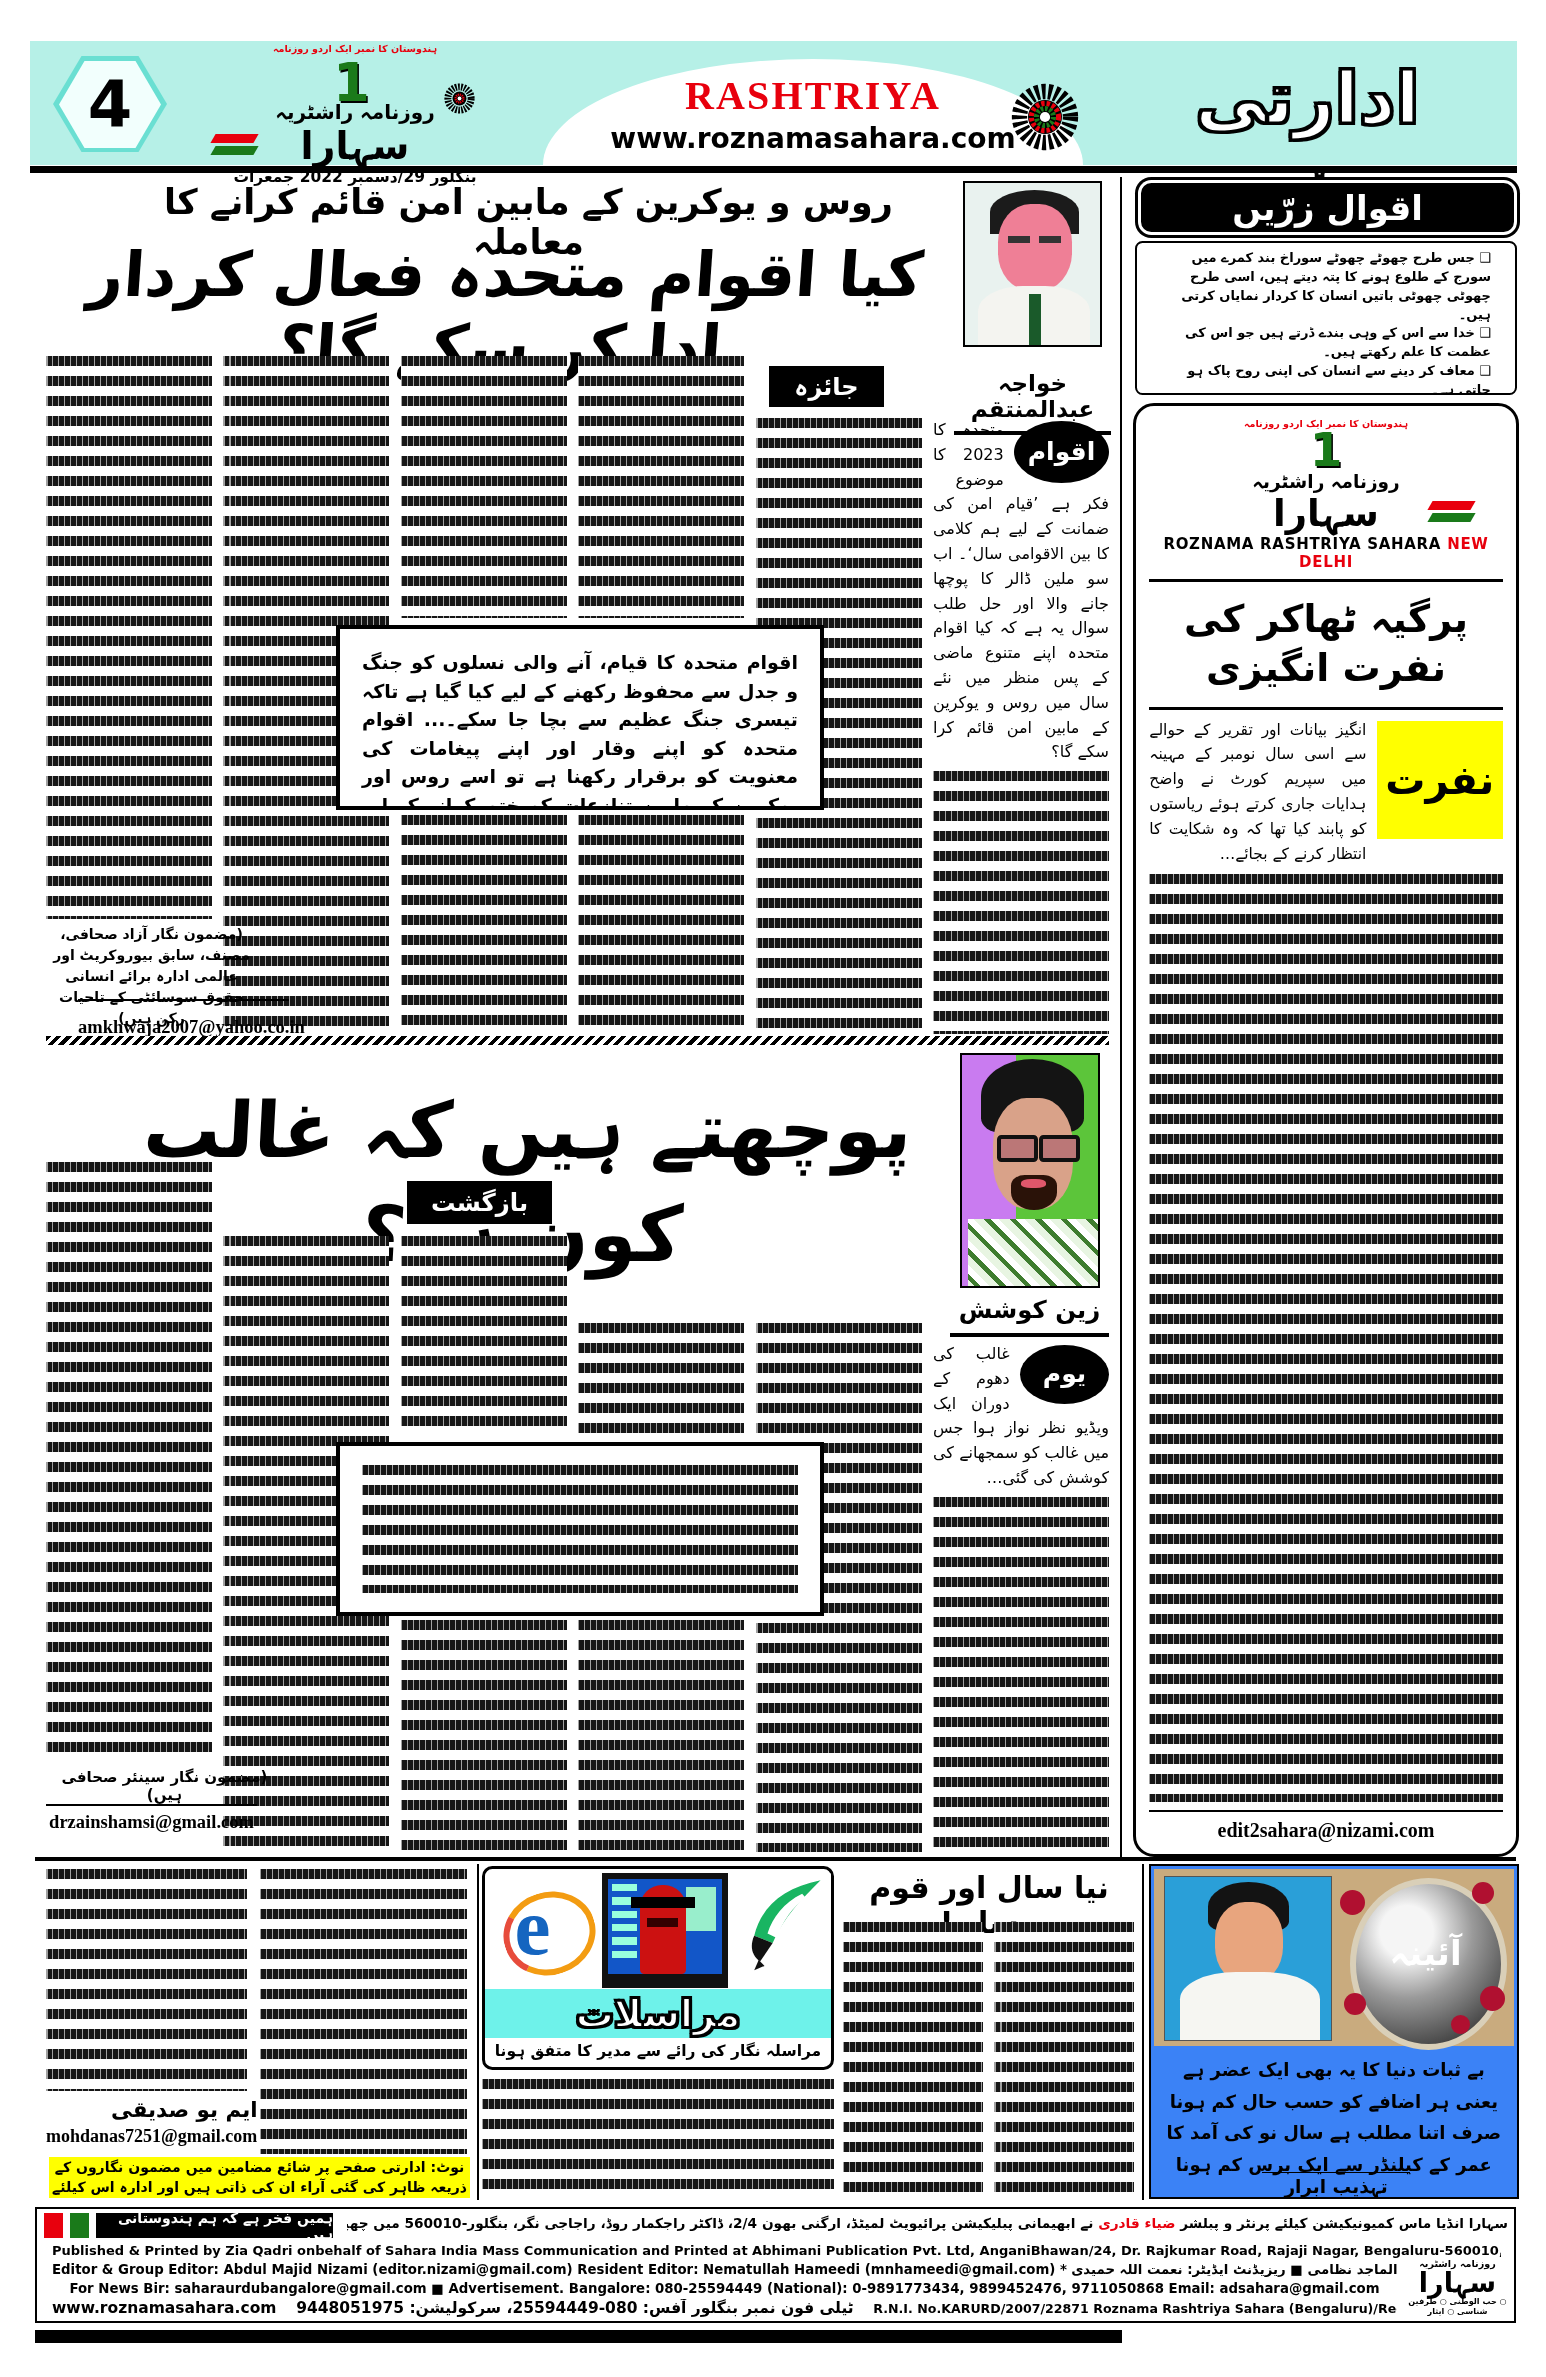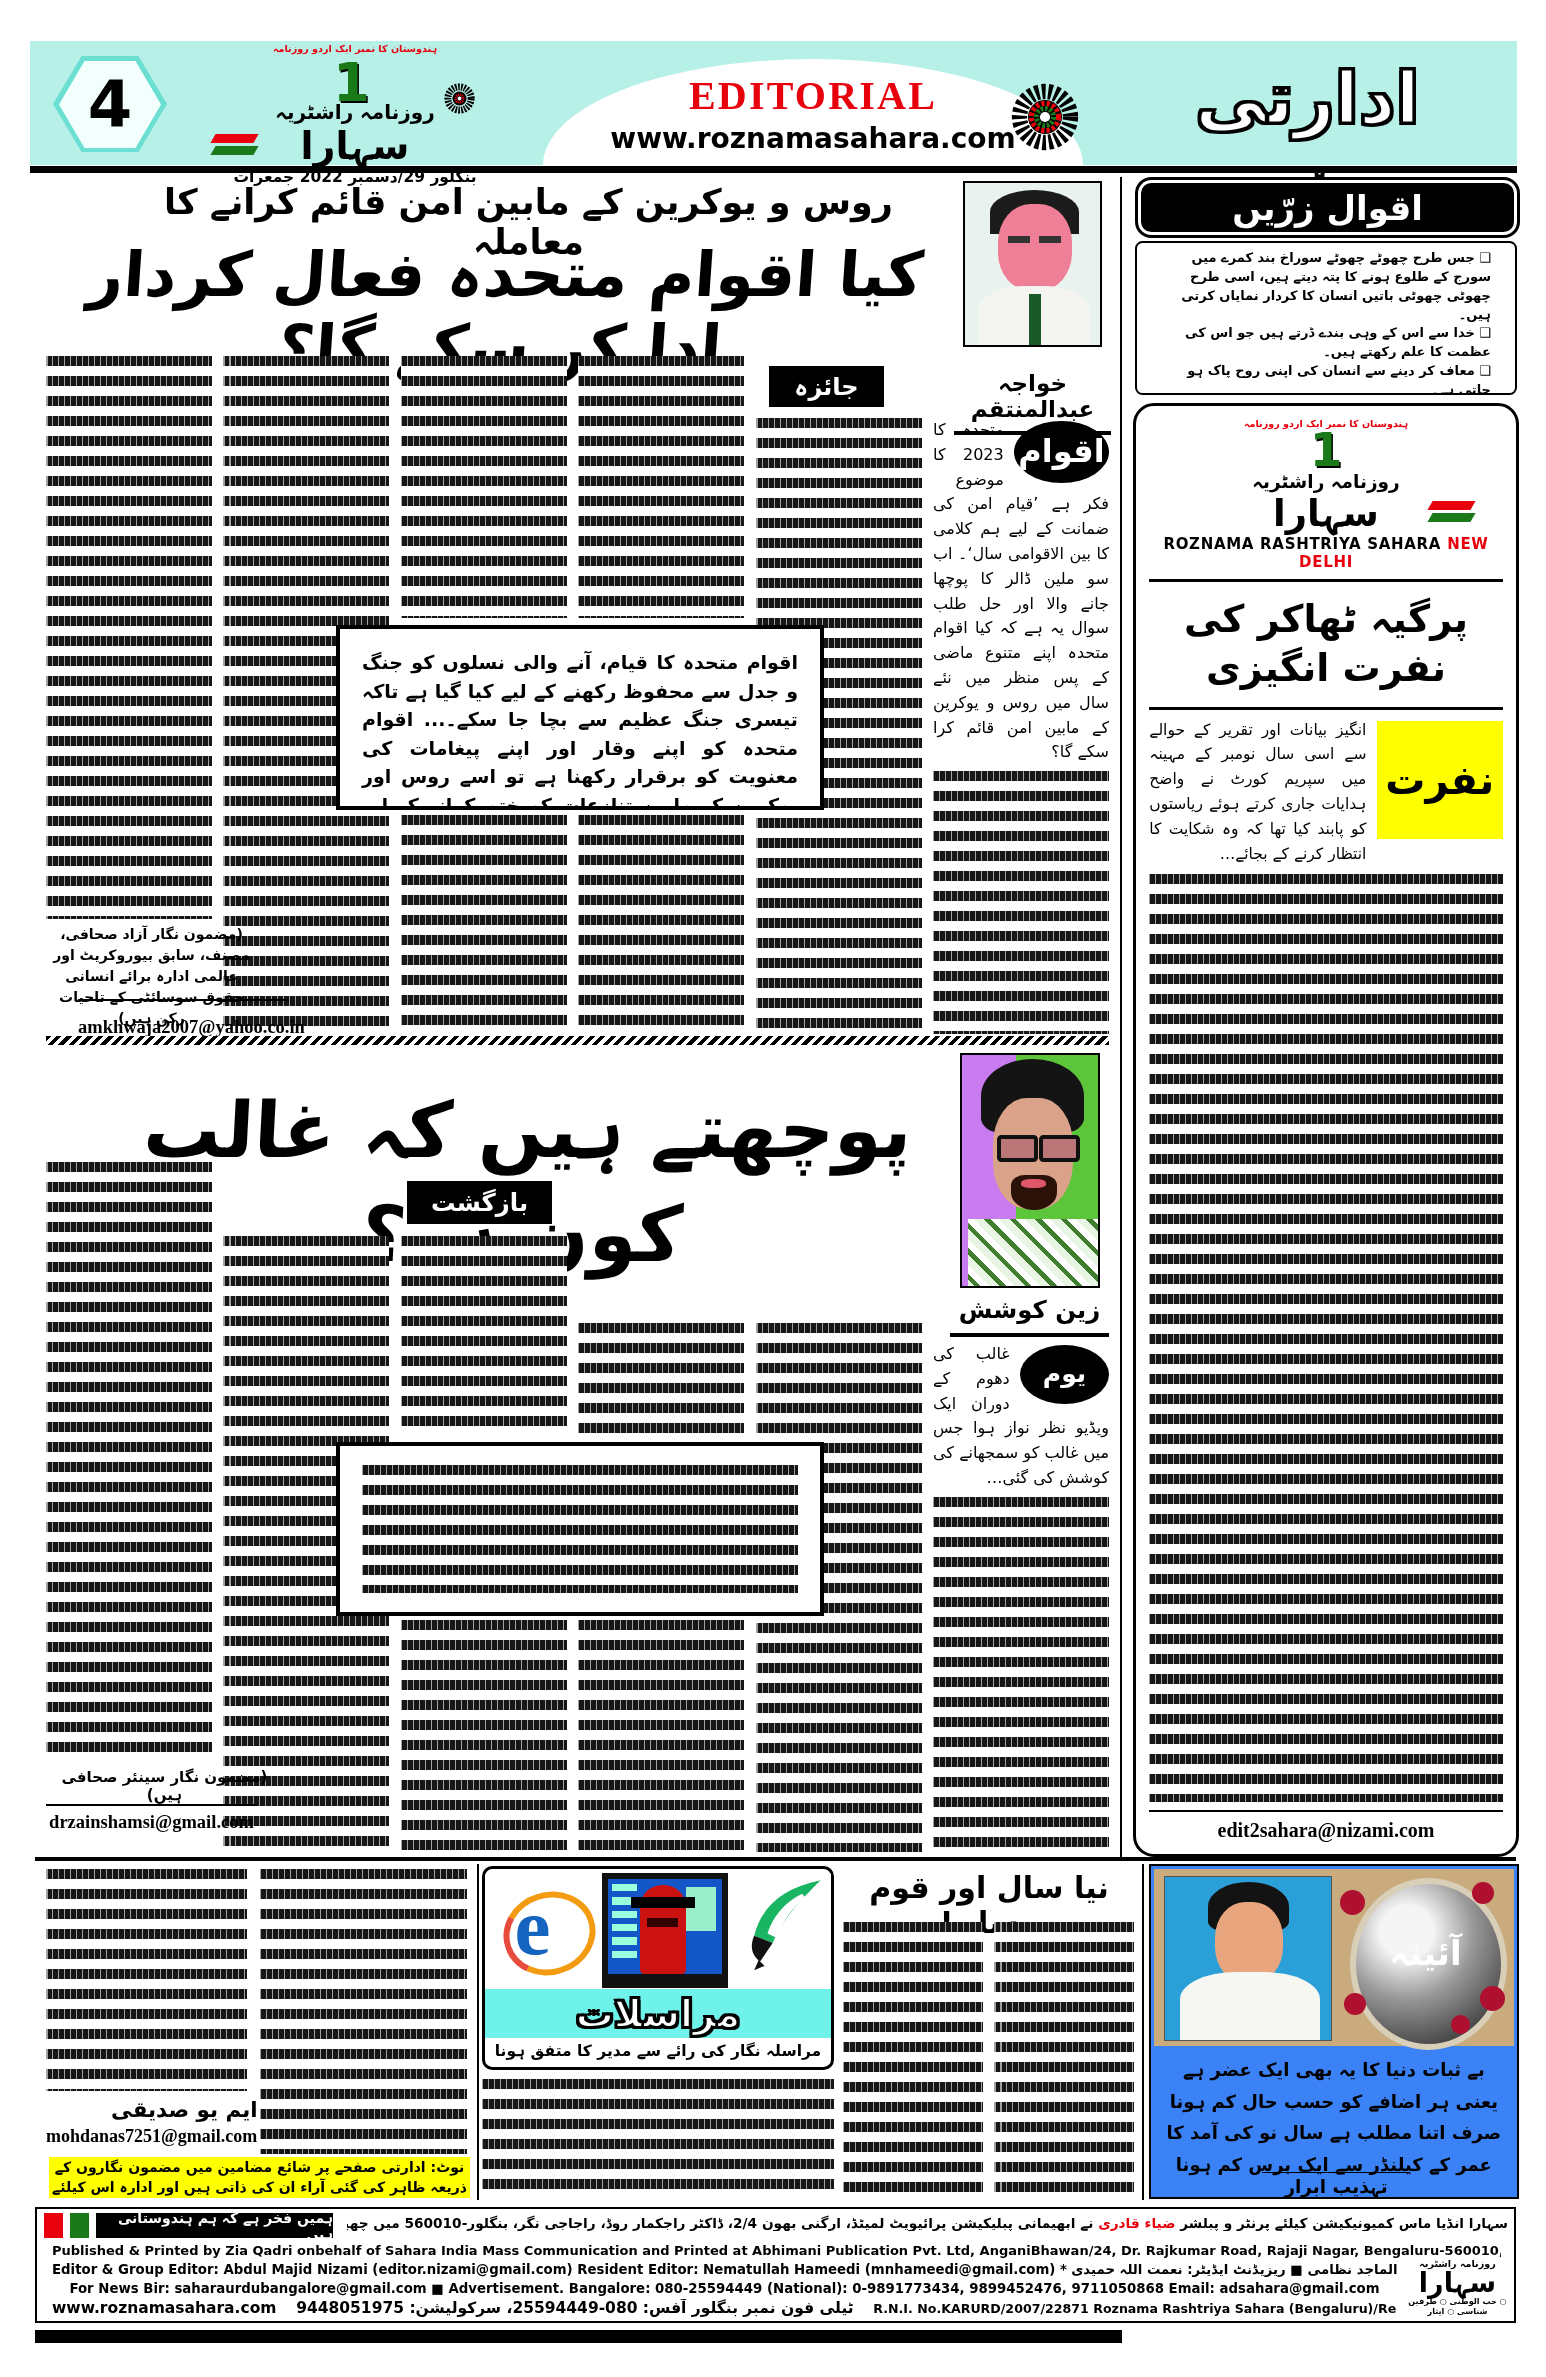--- a/index.html
+++ b/index.html
@@ -46,21 +46,21 @@
     <div class="ur" style="margin-top:46px;font-size:20px;font-weight:bold;">روزنامہ راشٹریہ</div>
     <div style="position:relative;">
       <span class="flagbar" style="background:#e8000d;position:absolute;left:6px;top:10.3px;"></span>
       <span class="flagbar" style="background:#1a7a1a;position:absolute;left:6px;top:22px;"></span>
       <span class="ur" style="font-size:38px;font-weight:bold;letter-spacing:1.5px;">سہارا</span>
     </div>
     <div class="ur" style="font-size:15.5px;font-weight:bold;">بنگلور 29/دسمبر 2022 جمعرات</div>
   </div>
 
   <div class="abs" style="left:543px;top:59px;width:540px;height:106px;background:#fff;border-radius:100% 100% 0 0 / 200% 200% 0 0;"></div>
-  <div class="abs ctr" style="left:591px;top:72px;width:444px;font-family:'Liberation Serif',serif;font-weight:bold;color:#e8000d;font-size:40px;letter-spacing:2.2px;">EDITORIAL</div>
+  <div class="abs ctr" style="left:591px;top:72px;width:444px;font-family:'Liberation Serif',serif;font-weight:bold;color:#e8000d;font-size:40px;letter-spacing:2.2px;">RASHTRIYA</div>
   <div class="abs ctr" style="left:591px;top:122px;width:444px;font-size:28px;font-weight:bold;">www.roznamasahara.com</div>
 
   <svg class="abs medal" style="left:1011px;top:83px;" width="68" height="68" viewBox="0 0 40 40">
     <circle cx="20" cy="20" r="15" fill="none" stroke="#000" stroke-width="9" stroke-dasharray="2.2 1.6"></circle>
     <circle cx="20" cy="20" r="10" fill="#000"></circle>
     <circle cx="20" cy="20" r="8" fill="none" stroke="#e8000d" stroke-width="3" stroke-dasharray="2 1.2"></circle>
     <circle cx="20" cy="20" r="5" fill="none" stroke="#1a7a1a" stroke-width="3" stroke-dasharray="1.6 1"></circle>
     <circle cx="20" cy="20" r="3" fill="#fff"></circle>
   </svg>
   <svg class="abs medal" style="left:444px;top:83px;" width="31" height="31" viewBox="0 0 40 40">
@@ -95,21 +95,21 @@
     <div style="position:absolute;left:33px;top:21px;width:74px;height:87px;background:#ef7f96;border-radius:44%;"></div>
     <div style="position:absolute;left:43px;top:53px;width:22px;height:7.4px;background:#333;"></div>
     <div style="position:absolute;left:74px;top:53px;width:22px;height:7.4px;background:#333;"></div>
     <div style="position:absolute;left:13.3px;top:103px;width:112px;height:63px;background:#f4f4f0;border-radius:40% 40% 0 0;"></div>
     <div style="position:absolute;left:64px;top:111px;width:12px;height:55px;background:#1a5a2a;"></div>
   </div>
   <div class="abs ctr ur" style="left:954px;top:370px;width:157px;font-size:23px;font-weight:bold;border-bottom:4.4px solid #000;padding-bottom:9px;">خواجہ عبدالمنتقم</div>
 
   <div class="abs ur just" style="left:933px;top:418px;width:176px;height:616px;font-size:16px;line-height:1.55;display:flex;flex-direction:column;">
     <div style="overflow:hidden;">
-      <span class="dropcap-ell" style="width:95px;height:62px;font-size:32px;">اقوام</span>
+      <span class="dropcap-ell" style="width:95px;height:62px;font-size:25px;">اقوام</span>
       <span>متحدہ کا 2023 کا موضوع فکر ہے ’قیام امن کی ضمانت کے لیے ہم کلامی کا بین الاقوامی سال‘۔ اب سو ملین ڈالر کا پوچھا جانے والا اور حل طلب سوال یہ ہے کہ کیا اقوام متحدہ اپنے متنوع ماضی کے پس منظر میں نئے سال میں روس و یوکرین کے مابین امن قائم کرا سکے گا؟</span>
     </div>
     <div class="tx" style="flex:1;margin-top:6px;"></div>
   </div>
 
   <div class="abs labelbox" style="left:769px;top:366px;width:115px;height:41px;">
     <span class="ur" style="font-size:24px;">جائزہ</span>
   </div>
 
   <div class="abs tx" style="left:756px;top:418px;width:166px;height:616px;"></div>

